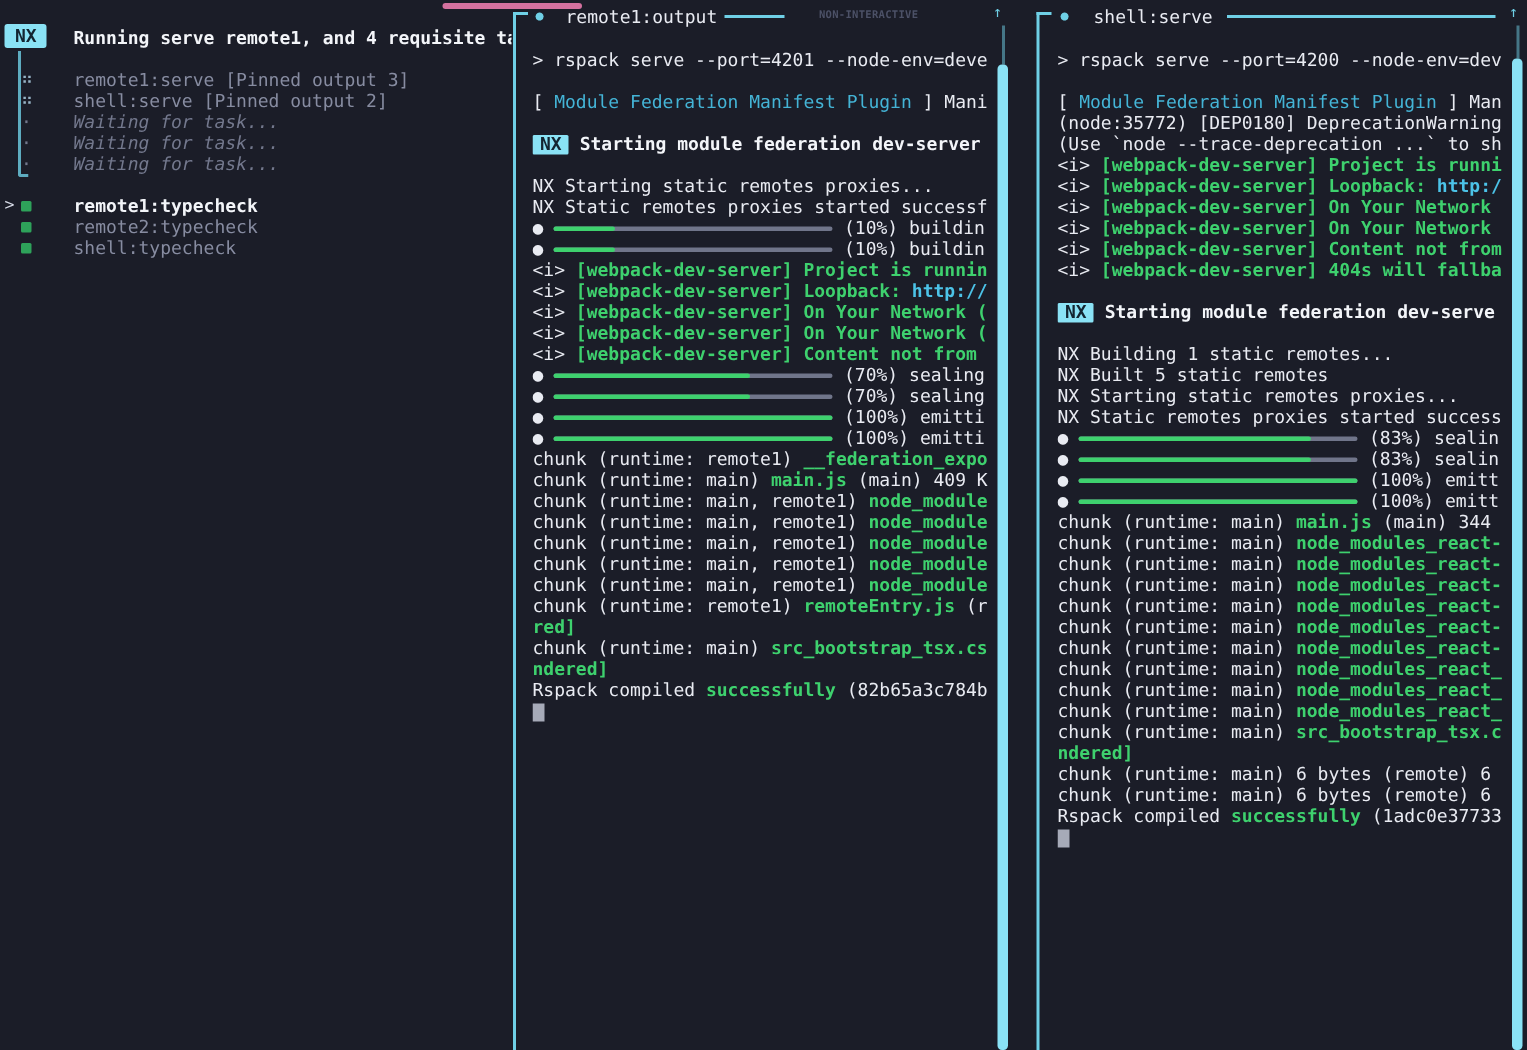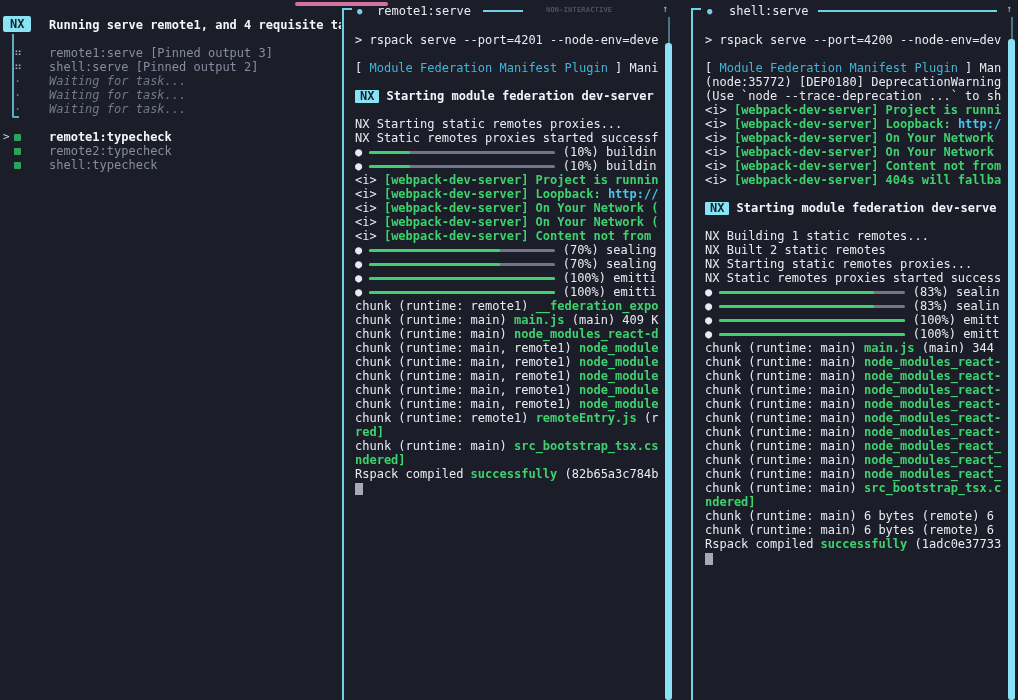--- a/index.html
+++ b/index.html
@@ -117,21 +117,21 @@
           <span class="ticon square"></span>
           <span class="label">shell:typecheck</span>
         </div>
       </div>
   </aside>
 
   <section class="pane">
     <div class="pane-border p0-border"></div>
     <div class="pane-corner p0-corner"></div>
     <span class="pane-dot p0-dot">●</span>
-    <span class="pane-title p0-title">remote1:serve</span>
+    <span class="pane-title p0-title">remote1:output</span>
     <div class="pane-dash p0-dash"></div>
     <span class="mode-label">NON-INTERACTIVE</span>
     <span class="scroll-arrow p0-arrow">↑</span>
     <div class="scroll-track p0-track"></div>
     <div class="scroll-thumb p0-thumb"></div>
     <div class="pane-content p0-content">
         <div class="tline"><span class="seg-w">&gt; rspack serve --port=4201 --node-env=deve</span></div>
         <div class="tline"></div>
         <div class="tline"><span class="seg-w">[ </span><span class="seg-c">Module Federation Manifest Plugin</span><span class="seg-w"> ] Mani</span></div>
         <div class="tline"></div>
@@ -145,21 +145,20 @@
         <div class="tline"><span class="seg-w">&lt;i&gt; </span><span class="seg-g">[webpack-dev-server] Loopback: </span><span class="seg-cb">http://</span></div>
         <div class="tline"><span class="seg-w">&lt;i&gt; </span><span class="seg-g">[webpack-dev-server] On Your Network (</span></div>
         <div class="tline"><span class="seg-w">&lt;i&gt; </span><span class="seg-g">[webpack-dev-server] On Your Network (</span></div>
         <div class="tline"><span class="seg-w">&lt;i&gt; </span><span class="seg-g">[webpack-dev-server] Content not from</span></div>
         <div class="tline"><span class="seg-w">● </span><span class="barwrap"><span class="barfill" style="width: 70%;"></span></span><span class="seg-w"> (70%) sealing</span></div>
         <div class="tline"><span class="seg-w">● </span><span class="barwrap"><span class="barfill" style="width: 70%;"></span></span><span class="seg-w"> (70%) sealing</span></div>
         <div class="tline"><span class="seg-w">● </span><span class="barwrap"><span class="barfill" style="width: 100%;"></span></span><span class="seg-w"> (100%) emitti</span></div>
         <div class="tline"><span class="seg-w">● </span><span class="barwrap"><span class="barfill" style="width: 100%;"></span></span><span class="seg-w"> (100%) emitti</span></div>
         <div class="tline"><span class="seg-w">chunk (runtime: remote1) </span><span class="seg-g">__federation_expo</span></div>
         <div class="tline"><span class="seg-w">chunk (runtime: main) </span><span class="seg-g">main.js</span><span class="seg-w"> (main) 409 K</span></div>
-        <div class="tline"><span class="seg-w">chunk (runtime: main) </span><span class="seg-g">node_modules_react-d</span></div>
         <div class="tline"><span class="seg-w">chunk (runtime: main, remote1) </span><span class="seg-g">node_module</span></div>
         <div class="tline"><span class="seg-w">chunk (runtime: main, remote1) </span><span class="seg-g">node_module</span></div>
         <div class="tline"><span class="seg-w">chunk (runtime: main, remote1) </span><span class="seg-g">node_module</span></div>
         <div class="tline"><span class="seg-w">chunk (runtime: main, remote1) </span><span class="seg-g">node_module</span></div>
         <div class="tline"><span class="seg-w">chunk (runtime: main, remote1) </span><span class="seg-g">node_module</span></div>
         <div class="tline"><span class="seg-w">chunk (runtime: remote1) </span><span class="seg-g">remoteEntry.js</span><span class="seg-w"> (r</span></div>
         <div class="tline"><span class="seg-g">red]</span></div>
         <div class="tline"><span class="seg-w">chunk (runtime: main) </span><span class="seg-g">src_bootstrap_tsx.cs</span></div>
         <div class="tline"><span class="seg-g">ndered]</span></div>
         <div class="tline"><span class="seg-w">Rspack compiled </span><span class="seg-g">successfully</span><span class="seg-w"> (82b65a3c784b</span></div>
@@ -185,21 +184,21 @@
         <div class="tline"><span class="seg-w">&lt;i&gt; </span><span class="seg-g">[webpack-dev-server] Project is runni</span></div>
         <div class="tline"><span class="seg-w">&lt;i&gt; </span><span class="seg-g">[webpack-dev-server] Loopback: </span><span class="seg-cb">http:/</span></div>
         <div class="tline"><span class="seg-w">&lt;i&gt; </span><span class="seg-g">[webpack-dev-server] On Your Network</span></div>
         <div class="tline"><span class="seg-w">&lt;i&gt; </span><span class="seg-g">[webpack-dev-server] On Your Network</span></div>
         <div class="tline"><span class="seg-w">&lt;i&gt; </span><span class="seg-g">[webpack-dev-server] Content not from</span></div>
         <div class="tline"><span class="seg-w">&lt;i&gt; </span><span class="seg-g">[webpack-dev-server] 404s will fallba</span></div>
         <div class="tline"></div>
         <div class="tline"><span class="tbadge">NX</span><span class="seg-wb">Starting module federation dev-serve</span></div>
         <div class="tline"></div>
         <div class="tline"><span class="seg-w">NX Building 1 static remotes...</span></div>
-        <div class="tline"><span class="seg-w">NX Built 2 static remotes</span></div>
+        <div class="tline"><span class="seg-w">NX Built 5 static remotes</span></div>
         <div class="tline"><span class="seg-w">NX Starting static remotes proxies...</span></div>
         <div class="tline"><span class="seg-w">NX Static remotes proxies started success</span></div>
         <div class="tline"><span class="seg-w">● </span><span class="barwrap"><span class="barfill" style="width: 83%;"></span></span><span class="seg-w"> (83%) sealin</span></div>
         <div class="tline"><span class="seg-w">● </span><span class="barwrap"><span class="barfill" style="width: 83%;"></span></span><span class="seg-w"> (83%) sealin</span></div>
         <div class="tline"><span class="seg-w">● </span><span class="barwrap"><span class="barfill" style="width: 100%;"></span></span><span class="seg-w"> (100%) emitt</span></div>
         <div class="tline"><span class="seg-w">● </span><span class="barwrap"><span class="barfill" style="width: 100%;"></span></span><span class="seg-w"> (100%) emitt</span></div>
         <div class="tline"><span class="seg-w">chunk (runtime: main) </span><span class="seg-g">main.js</span><span class="seg-w"> (main) 344</span></div>
         <div class="tline"><span class="seg-w">chunk (runtime: main) </span><span class="seg-g">node_modules_react-</span></div>
         <div class="tline"><span class="seg-w">chunk (runtime: main) </span><span class="seg-g">node_modules_react-</span></div>
         <div class="tline"><span class="seg-w">chunk (runtime: main) </span><span class="seg-g">node_modules_react-</span></div>

